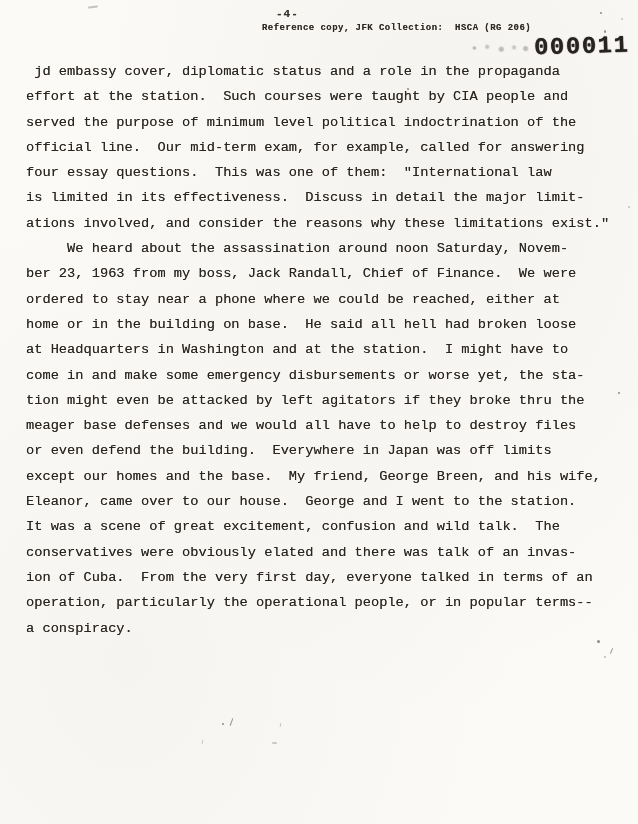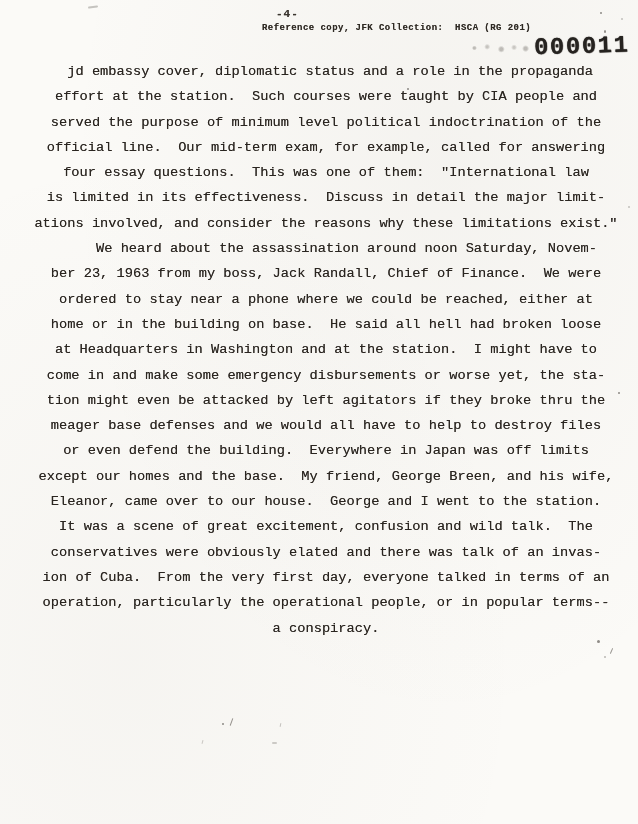--- a/index.html
+++ b/index.html
@@ -71,42 +71,41 @@
     left: 26px;
     top: 59px;
     width: 600px;
     font-size: 13.7px;
     line-height: 25.3px;
     text-shadow: 0 0 0.55px rgba(42,37,32,0.65);
   }
   .paragraph {
     white-space: pre;
     margin: 0;
-    text-align: center;
   }
   .speck {
     position: absolute;
     background: rgba(55,50,43,0.55);
     border-radius: 50%;
   }
   .speck-line {
     position: absolute;
     width: 1.4px;
     background: rgba(55,50,43,0.5);
     border-radius: 1px;
   }
 </style>
 </head>
 <body>
 
 <div class="page">
 
   <div class="page-number">-4-</div>
 
-  <div class="reference-header">Reference copy, JFK Collection:  HSCA (RG 201)</div>
+  <div class="reference-header">Reference copy, JFK Collection:  HSCA (RG 206)</div>
 
   <div class="stamp-smudge"></div>
 
   <div class="archive-stamp">000011</div>
 
   <div class="body-text">
     <p class="paragraph"> jd embassy cover, diplomatic status and a role in the propaganda
 effort at the station.  Such courses were taught by CIA people and
 served the purpose of minimum level political indoctrination of the
 official line.  Our mid-term exam, for example, called for answering

